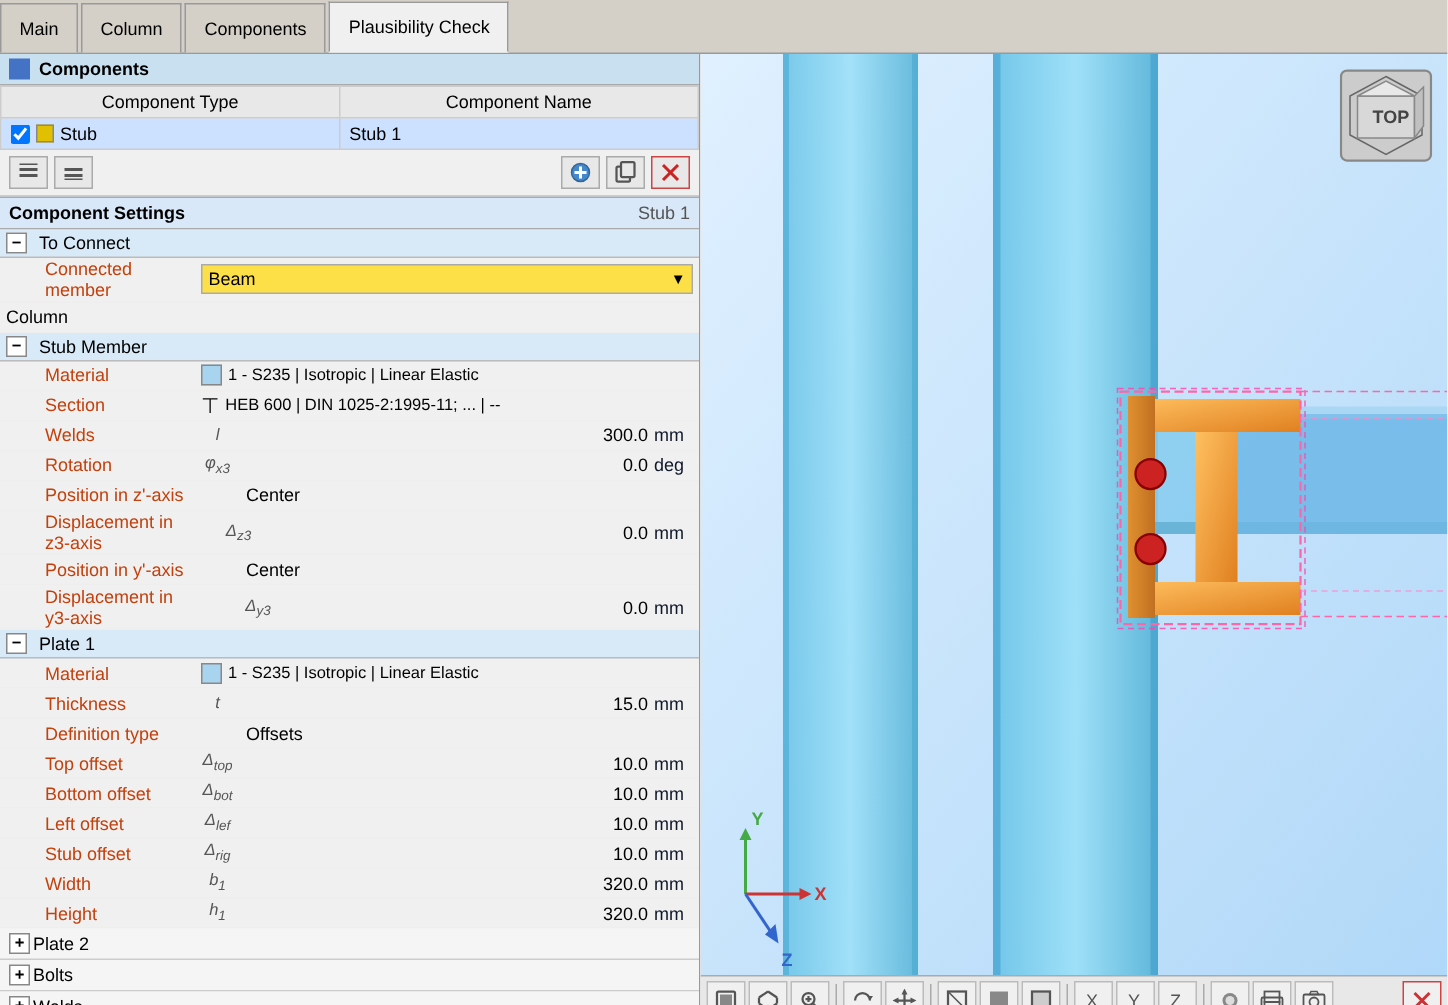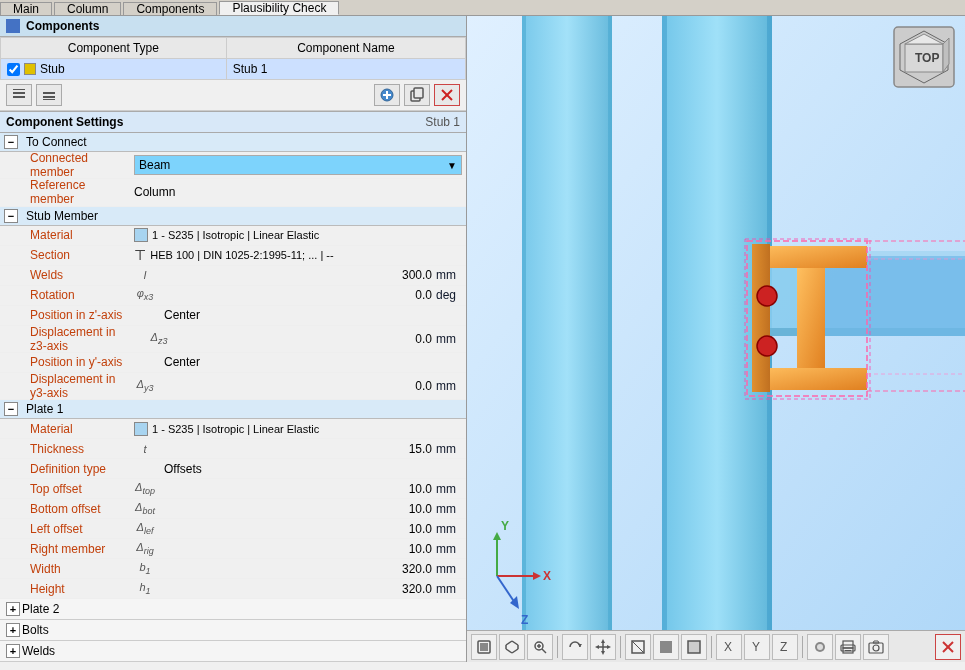--- a/index.html
+++ b/index.html
@@ -1,19 +1,19 @@
 <!DOCTYPE html>
 <html><head>
   <meta charset="utf-8">
   <style>
     * { box-sizing: border-box; margin: 0; padding: 0; font-family: Arial, sans-serif; font-size: 12px; }
     body { width: 965px; height: 670px; overflow: hidden; background: #f0f0f0; }
 
     
-    .tabs { display: flex; background: #d4d0c8; border-bottom: 1px solid #999; height: 16px; }
+    .tabs { display: flex; background: #d4d0c8; border-bottom: 1px solid #999; height: 36px; }
     .tab {
       padding: 3px 12px;
       border: 1px solid #999;
       border-bottom: none;
       background: #d4d0c8;
       cursor: pointer;
       font-size: 12px;
       display: flex; align-items: center;
       margin-right: 2px;
       margin-top: 2px;
@@ -59,21 +59,21 @@
     .prop-label.indent2 { padding-left: 30px; }
     .prop-symbol { width: 30px; min-width: 30px; text-align: center; color: #555; font-style: italic; font-size: 11px; }
     .prop-value { flex: 1; text-align: right; padding-right: 4px; }
     .prop-unit { width: 30px; min-width: 30px; color: #0f172a; }
     .prop-value-left { flex: 1; padding-left: 4px; }
 
     .dropdown-field {
       flex: 1;
       height: 20px;
       border: 1px solid #aaa;
-      background: #7dd3fc;
+      background: #fde047;
       display: flex; align-items: center; justify-content: space-between;
       padding: 0 4px;
       cursor: pointer;
     }
     .dropdown-arrow { font-size: 10px; }
 
     
     .collapsed-section { display: flex; align-items: center; padding: 3px 6px; border-bottom: 1px solid #ccc; background: #f5f5f5; cursor: pointer; }
 
     
@@ -206,42 +206,41 @@
       <div class="prop-label indent2">Connected member</div>
       <div style="flex:1; padding: 1px 4px;">
         <div class="dropdown-field">
           <span>Beam</span>
           <span class="dropdown-arrow">▼</span>
         </div>
       </div>
     </div>
 
     <div class="prop-row">
-      <div class="prop-label indent2">Reference member</div>
       <div class="prop-value-left">Column</div>
     </div>
 
     <div class="section-header-row">
       <div class="minus-box">−</div>
       <span>Stub Member</span>
     </div>
 
     <div class="prop-row">
       <div class="prop-label indent2">Material</div>
       <div style="flex:1; padding:1px 4px; display:flex; align-items:center;">
         <span style="width:14px; height:14px; background:#a8d4f0; border:1px solid #888; display:inline-block; margin-right:4px;"></span>
         <span style="font-size:11px;">1 - S235 | Isotropic | Linear Elastic</span>
       </div>
     </div>
 
     <div class="prop-row">
       <div class="prop-label indent2">Section</div>
       <div style="flex:1; padding:1px 4px; display:flex; align-items:center;">
         <span style="font-size:14px; margin-right:4px;">⊤</span>
-        <span style="font-size:11px;">HEB 100 | DIN 1025-2:1995-11; ... | --</span>
+        <span style="font-size:11px;">HEB 600 | DIN 1025-2:1995-11; ... | --</span>
       </div>
     </div>
 
     <div class="prop-row">
       <div class="prop-label indent2">Welds</div>
       <div class="prop-symbol">l</div>
       <div class="prop-value">300.0</div>
       <div class="prop-unit">mm</div>
     </div>
 
@@ -266,21 +265,21 @@
     </div>
 
     <div class="prop-row">
       <div class="prop-label indent2">Position in y'-axis</div>
       <div class="prop-symbol"></div>
       <div class="prop-value-left" style="flex:1; padding-left:4px;">Center</div>
     </div>
 
     <div class="prop-row">
       <div class="prop-label indent2">Displacement in y3-axis</div>
-      <div class="prop-symbol" style="font-size:11px;">Δ<sub>y3</sub></div>
+      <div class="prop-symbol" style="font-size:11px;margin-left:27px;">Δ<sub>y3</sub></div>
       <div class="prop-value">0.0</div>
       <div class="prop-unit">mm</div>
     </div>
 
     <div class="section-header-row">
       <div class="minus-box">−</div>
       <span>Plate 1</span>
     </div>
 
     <div class="prop-row">
@@ -319,21 +318,21 @@
     </div>
 
     <div class="prop-row">
       <div class="prop-label indent2">Left offset</div>
       <div class="prop-symbol" style="font-size:11px;">Δ<sub>lef</sub></div>
       <div class="prop-value">10.0</div>
       <div class="prop-unit">mm</div>
     </div>
 
     <div class="prop-row">
-      <div class="prop-label indent2">Right member</div>
+      <div class="prop-label indent2">Stub offset</div>
       <div class="prop-symbol" style="font-size:11px;">Δ<sub>rig</sub></div>
       <div class="prop-value">10.0</div>
       <div class="prop-unit">mm</div>
     </div>
 
     <div class="prop-row">
       <div class="prop-label indent2">Width</div>
       <div class="prop-symbol" style="font-size:11px;">b<sub>1</sub></div>
       <div class="prop-value">320.0</div>
       <div class="prop-unit">mm</div>

